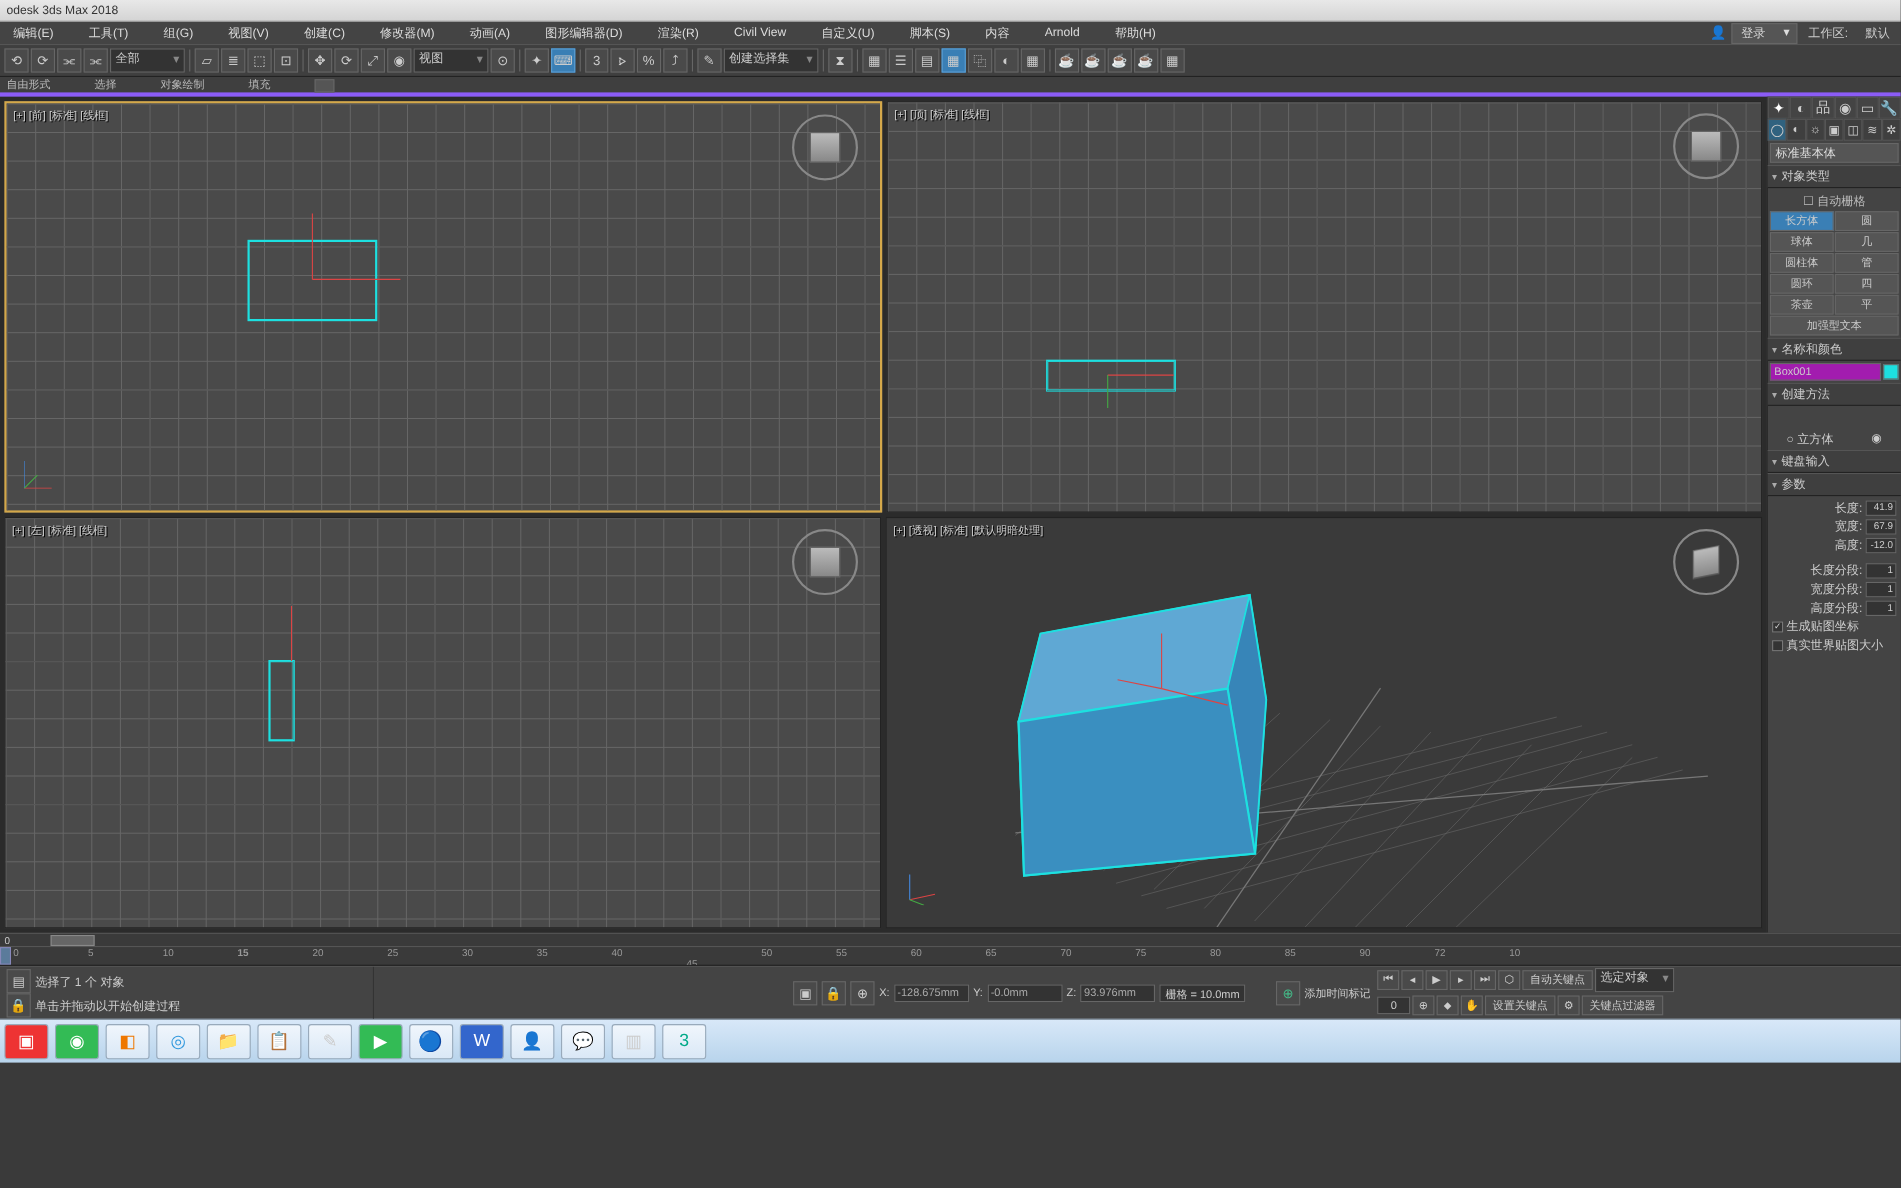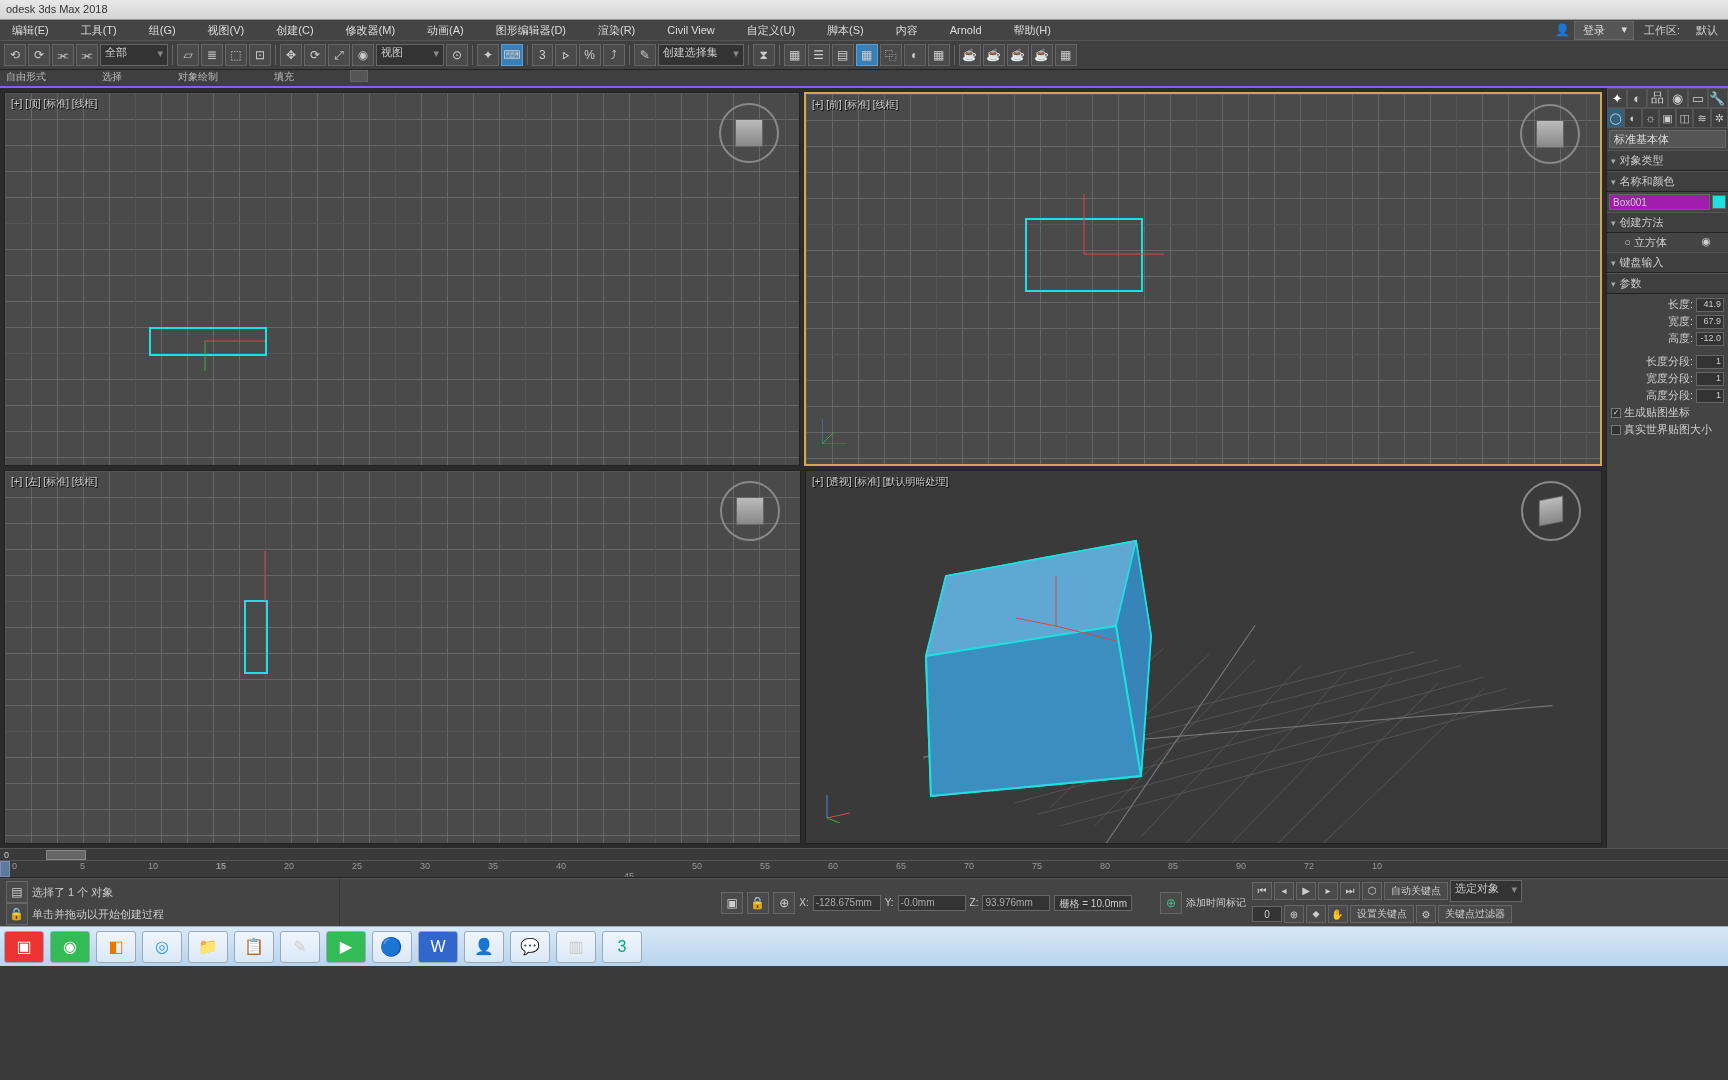--- a/index.html
+++ b/index.html
@@ -11,21 +11,21 @@
 .login-btn { background: #555; padding: 1px 28px 1px 8px; border: 1px solid #666; color: #ddd; position: relative; }
 .login-btn::after { content: "▾"; position: absolute; right: 6px; }
 .ws-label { padding: 0 6px; color: #ccc; }
 .toolbar { height: 30px; background: #3f3f3f; border-top: 1px solid #555; border-bottom: 1px solid #222; display: flex; align-items: center; padding: 0 4px; gap: 2px; overflow:hidden;}
 .tbtn { width: 22px; height: 22px; background: #4a4a4a; border: 1px solid #666; display: inline-flex; align-items: center; justify-content: center; color: #ccc; font-size: 12px; cursor: pointer; }
 .tbtn.wide { width: auto; padding: 0 6px; }
 .tbtn.hl { background: #3a7fb5; border-color: #5a9fd5; }
 .tsel { height: 22px; background: #333; border: 1px solid #666; color: #ccc; padding: 0 20px 0 4px; position: relative; min-width: 68px; }
 .tsel::after { content: "▾"; position: absolute; right: 4px; top: 2px; color: #888; }
 .sep { width: 1px; height: 20px; background: #666; margin: 0 2px; }
-.ribbon { height: 18px; background: #3f3f3f; border-bottom: 2px solid #8b5cf6; display: flex; align-items: flex-start; padding: 0 6px; gap: 56px; }
+.ribbon { height: 18px; background: #3f3f3f; border-bottom: 4px solid #8b5cf6; display: flex; align-items: flex-end; padding: 0 6px; gap: 40px; }
 .ribbon span { color: #bbb; font-size: 10px; }
 .ribbon .rdd { width:18px;height:12px;background:#555;border:1px solid #666;}
 .content { display: flex; height: 760px; }
 .viewports { flex: 1; display: flex; flex-direction: column; padding: 4px; gap: 4px; background: #2b2b2b; }
 .vp-row { flex: 1; display: flex; gap: 4px; }
 .viewport { flex: 1; position: relative; background: #4a4a4a; border: 1px solid #222; overflow: hidden; }
 .viewport.active { border: 2px solid #d4a84a; }
 .viewport.persp { background: #3a3a3a; }
 .vp-label { position: absolute; top: 4px; left: 6px; color: #ccc; font-size: 10px; z-index: 10; text-shadow: 1px 1px #000; }
 .grid { position: absolute; inset: 0; background-image:
@@ -50,21 +50,21 @@
 .subcat { height: 18px; background: #555; border: 1px solid #666; color: #ddd; padding: 1px 4px; margin: 2px; }
 .rollout-head { background: #3f3f3f; padding: 2px 4px; border-top: 1px solid #555; border-bottom: 1px solid #222; font-size: 10px; display:flex; align-items:center; gap:4px;}
 .rollout-head::before { content: "▾"; font-size: 9px; color: #aaa; }
 .rollout-body { padding: 2px; }
 .auto-grid { text-align: center; padding: 2px; color: #bbb; }
 .obj-grid { display: grid; grid-template-columns: 1fr 1fr; gap: 1px; }
 .obj-btn { background: #555; border: 1px solid #666; padding: 1px 0; text-align: center; cursor: pointer; font-size: 10px; }
 .obj-btn.active { background: #3a7fb5; }
 .name-field { background: #a21caf; border: 1px solid #666; color: #ccc; width: 100%; padding: 1px 3px; height: 16px; font-size:10px;}
 .color-sw { width: 16px; height: 14px; border: 1px solid #666; display: inline-block; }
-.radio-row { display: flex; justify-content: space-around; padding: 2px 0; font-size: 10px; }
+.radio-row { display: flex; justify-content: space-around; padding: 2px 0; font-size: 10px; margin-top: 21px; }
 .param-row { display: flex; justify-content: flex-end; align-items: center; padding: 1px 2px; font-size: 10px; gap: 3px;}
 .param-row .spinner { background: #333; border: 1px solid #666; width: 28px; height: 14px; color: #ccc; padding: 0 2px; font-size:9px; text-align:right;}
 .check-row { padding: 1px 2px; font-size: 10px; display:flex; align-items:center; gap:3px;}
 .chk { width:10px; height:10px; border:1px solid #777; background:#333; display:inline-flex; align-items:center; justify-content:center; font-size:8px; color:#ddd;}
 .track { height: 12px; background: #3a3a3a; border-top: 1px solid #555; position: relative; display:flex; align-items:center;}
 .track .thumb { position: absolute; width: 40px; height: 10px; background: #666; border: 1px solid #888; left: 0; }
 .track .lbl{position:absolute;left:4px;color:#ccc;font-size:9px;}
 .time-ruler { height: 18px; background: #3a3a3a; border-top: 1px solid #555; border-bottom: 1px solid #222; position: relative; overflow:hidden;}
 .time-ruler .tick { position: absolute; top: 0; color: #999; font-size: 9px; }
 .time-ruler .slider { position: absolute; top: 0; bottom: 0; left: 0; width: 10px; background: rgba(100,140,180,0.8); border:1px solid #88b;}
@@ -165,54 +165,54 @@
   <span>自由形式</span>
   <span>选择</span>
   <span>对象绘制</span>
   <span>填充</span>
   <div class="rdd"></div>
 </div>
 
 <div class="content">
   <div class="viewports">
     <div class="vp-row">
-      <div class="viewport">
-        <div class="grid"></div>
-        <div class="vp-label">[+] [顶] [标准] [线框]</div>
-        <div class="viewcube">
-            <div class="ring"></div>
-            <div class="cube"></div>
-          </div>
-        <div class="box-obj sel" style="left:145px;top:235px;width:116px;height:27px;"></div>
-        <div class="axis-gizmo" style="left:200px;top:248px;">
-          <svg width="80" height="40" style="overflow:visible;">
-              <line x1="0" y1="0" x2="60" y2="0" stroke="#d44" stroke-width="1"></line>
-              <line x1="0" y1="0" x2="0" y2="30" stroke="#4a4" stroke-width="1"></line>
-            </svg>
-        </div>
-      </div>
       <div class="viewport active">
         <div class="grid"></div>
         <div class="vp-label">[+] [前] [标准] [线框]</div>
         <div class="viewcube">
             <div class="ring"></div>
             <div class="cube"></div>
           </div>
         <div class="box-obj sel" style="left:220px;top:125px;width:116px;height:72px;"></div>
         <div class="axis-gizmo" style="left:278px;top:100px;">
           <svg width="90" height="80" style="overflow:visible;">
               <line x1="0" y1="60" x2="0" y2="0" stroke="#d44" stroke-width="1"></line>
               <line x1="0" y1="60" x2="80" y2="60" stroke="#d44" stroke-width="1"></line>
             </svg>
         </div>
         <div class="axis-tripod">
           <svg width="30" height="30">
               <line x1="0" y1="30" x2="25" y2="30" stroke="#d44"></line>
               <line x1="0" y1="30" x2="0" y2="5" stroke="#48d"></line>
               <line x1="0" y1="30" x2="12" y2="18" stroke="#4a4"></line>
+            </svg>
+        </div>
+      </div>
+      <div class="viewport">
+        <div class="grid"></div>
+        <div class="vp-label">[+] [顶] [标准] [线框]</div>
+        <div class="viewcube">
+            <div class="ring"></div>
+            <div class="cube"></div>
+          </div>
+        <div class="box-obj sel" style="left:145px;top:235px;width:116px;height:27px;"></div>
+        <div class="axis-gizmo" style="left:200px;top:248px;">
+          <svg width="80" height="40" style="overflow:visible;">
+              <line x1="0" y1="0" x2="60" y2="0" stroke="#d44" stroke-width="1"></line>
+              <line x1="0" y1="0" x2="0" y2="30" stroke="#4a4" stroke-width="1"></line>
             </svg>
         </div>
       </div>
     </div>
     <div class="vp-row">
       <div class="viewport">
         <div class="grid"></div>
         <div class="vp-label">[+] [左] [标准] [线框]</div>
         <div class="viewcube">
             <div class="ring"></div>
@@ -296,20 +296,36 @@
       <div class="cat-btn">☼</div>
       <div class="cat-btn">▣</div>
       <div class="cat-btn">◫</div>
       <div class="cat-btn">≋</div>
       <div class="cat-btn">✲</div>
     </div>
     <div class="subcat">标准基本体</div>
     <div class="rollout-head">
         <span>对象类型</span>
       </div>
+    <div class="rollout-body">
+      <div class="auto-grid">☐ <span>自动栅格</span></div>
+      <div class="obj-grid">
+        <div class="obj-btn active">长方体</div>
+        <div class="obj-btn">圆</div>
+        <div class="obj-btn">球体</div>
+        <div class="obj-btn">几</div>
+        <div class="obj-btn">圆柱体</div>
+        <div class="obj-btn">管</div>
+        <div class="obj-btn">圆环</div>
+        <div class="obj-btn">四</div>
+        <div class="obj-btn">茶壶</div>
+        <div class="obj-btn">平</div>
+        <div class="obj-btn" style="grid-column:1/3;">加强型文本</div>
+      </div>
+    </div>
     <div class="rollout-head">
         <span>名称和颜色</span>
       </div>
     <div class="rollout-body" style="display:flex;gap:2px;align-items:center;">
       <input class="name-field" value="Box001" style="">
       <div class="color-sw" style="background:#1de0e0;"></div>
     </div>
     <div class="rollout-head">
         <span>创建方法</span>
       </div>

